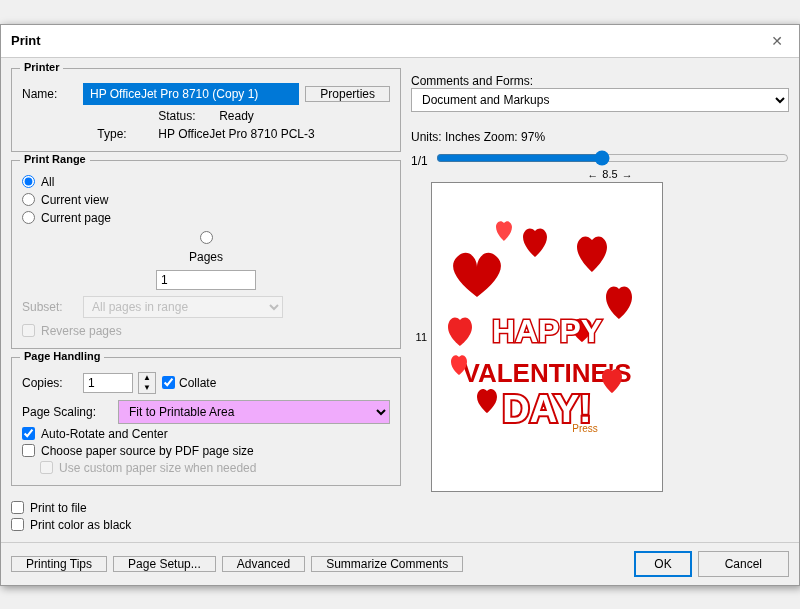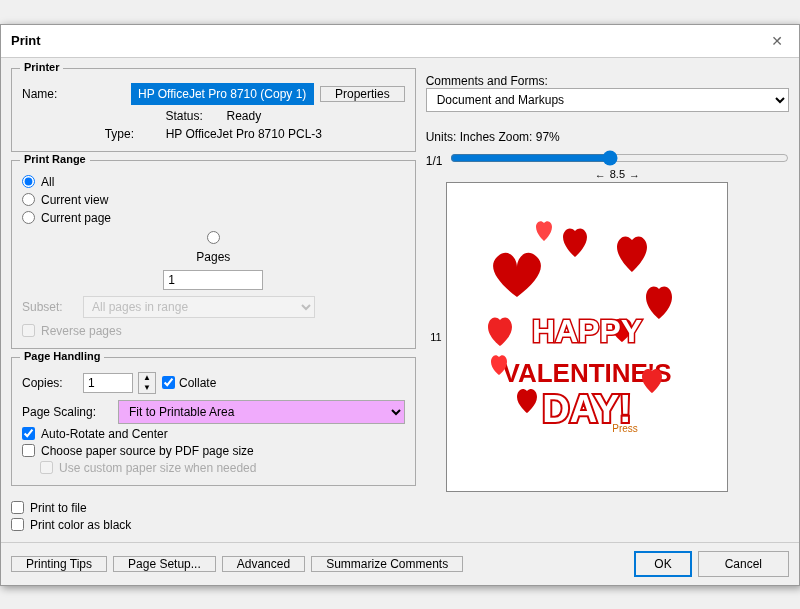--- a/index.html
+++ b/index.html
@@ -119,21 +119,21 @@
     .pages-row { display: flex; align-items: center; gap: 6px; margin-top: 2px; flex-direction: column; }
     .pages-input {
       width: 100px;
       padding: 2px 4px;
       border: 1px solid #aaa;
       font-size: 12px;
     }
     .subset-row { display: flex; align-items: center; gap: 6px; margin-top: 6px; }
     .subset-label { min-width: 55px; color: #aaa; }
     .subset-select {
-      width: 232px;
+      width: 200px;
       padding: 2px 4px;
       border: 1px solid #ccc;
       font-size: 12px;
       background: #f5f5f5;
       color: #aaa;
     }
     .reverse-row { margin-top: 6px; display: flex; align-items: center; gap: 6px; color: #aaa; }
     .copies-row { display: flex; align-items: center; gap: 6px; margin-top: 6px; }
     .copies-input {
       width: 50px;
@@ -193,21 +193,21 @@
     .ruler-v {
       display: flex;
       flex-direction: column;
       justify-content: center;
       align-items: flex-end;
       font-size: 11px;
       padding-right: 4px;
       min-width: 20px;
     }
     .page-preview {
-      width: 282px;
+      width: 232px;
       height: 310px;
       background: #fff;
       border: 1px solid #888;
       display: flex;
       align-items: center;
       justify-content: center;
       overflow: hidden;
     }
     
     .footer {
@@ -245,21 +245,21 @@
 
     <div class="left-panel">
 
       <div class="group-box">
         <span class="group-box-title">Printer</span>
         <div class="group-box-inner">
 
           <div class="form-row">
             <span class="form-label">Name:</span>
             <div style="flex:1;position:relative;display:flex;align-items:center;">
-              <select class="printer-name-select" style="flex: 1 1 0%; padding: 3px 6px; background: rgb(0, 120, 215); color: rgb(255, 255, 255); border: 1px solid rgb(0, 120, 215); font-size: 12px; margin-left: 48px;"><option style="background:#0078d7;color:#fff;">HP OfficeJet Pro 8710 (Copy 1)</option></select>
+              <select class="printer-name-select" style="flex: 1 1 0%; padding: 3px 6px; background: rgb(0, 120, 215); color: rgb(255, 255, 255); border: 1px solid rgb(0, 120, 215); font-size: 12px;"><option style="background:#0078d7;color:#fff;">HP OfficeJet Pro 8710 (Copy 1)</option></select>
             </div>
             <button class="btn">Properties</button>
           </div>
 
           <div class="status-row">
             <span class="status-label">Status:</span>
             <span class="status-value">Ready</span>
           </div>
 
           <div class="status-row">

